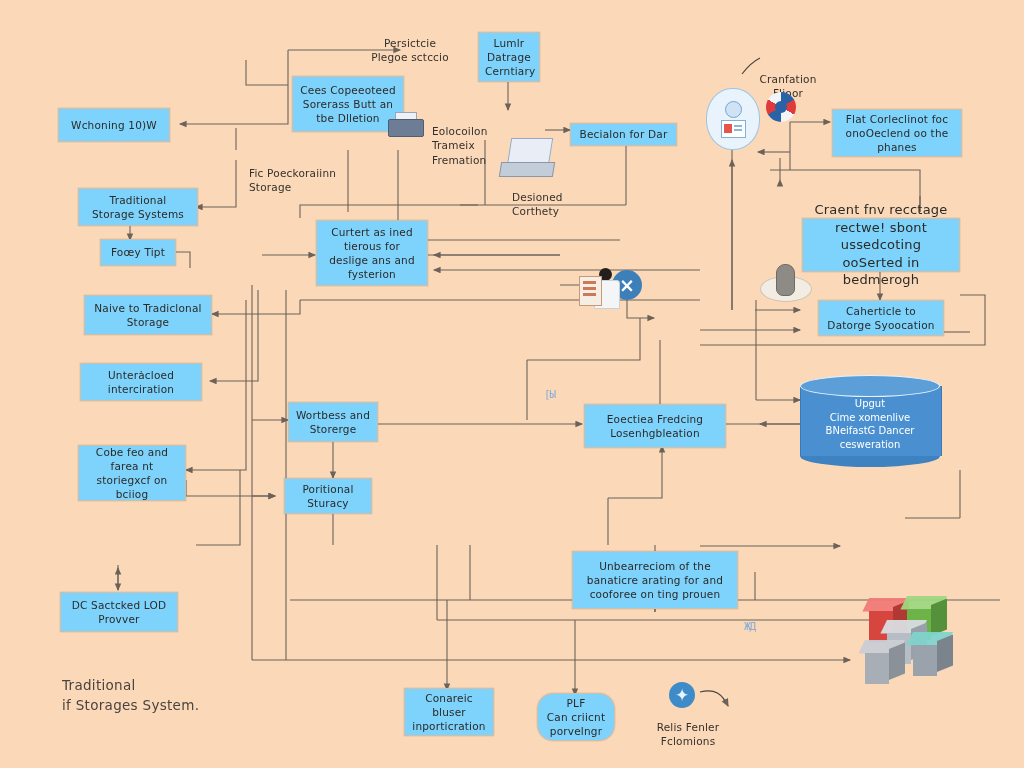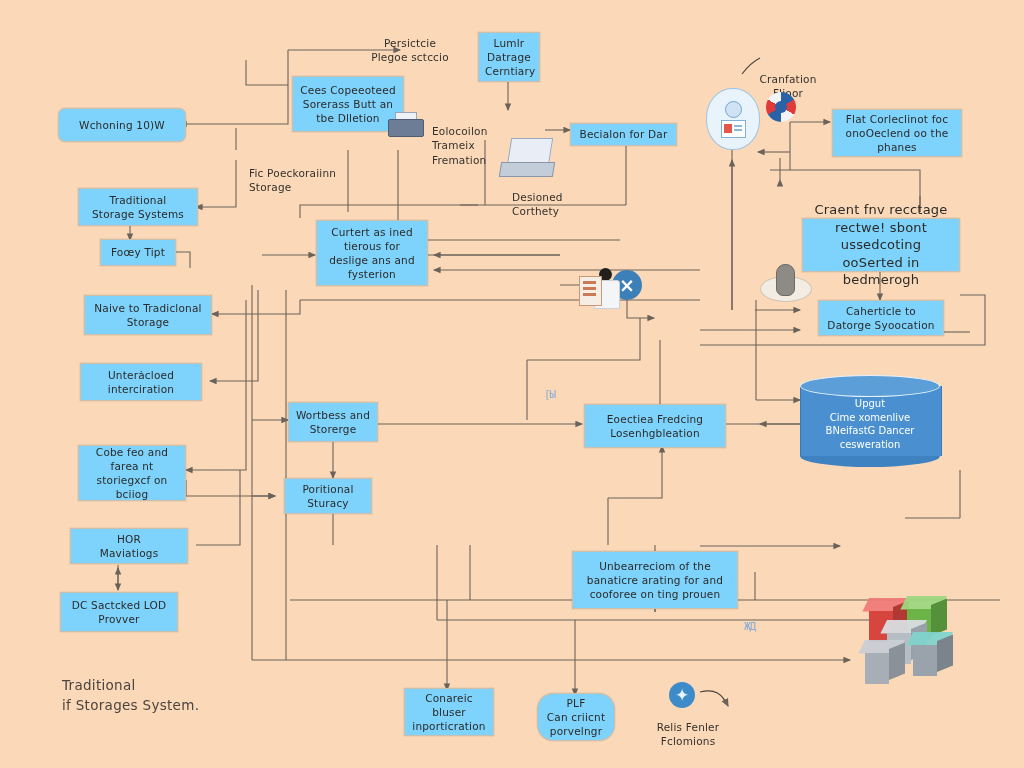--- a/index.html
+++ b/index.html
@@ -348,21 +348,21 @@
       <path d="M470,545 L470,600"></path>
       <path d="M290,600 L1000,600"></path>
       <path d="M755,572 L755,600"></path>
     </g>
 
     <path d="M742,74 C748,66 752,62 760,58" stroke="#4a4440" stroke-width="1.2" fill="none"></path>
 
     <path d="M700,692 C715,688 722,694 728,706" stroke="#4a4440" stroke-width="1.2" fill="none" marker-end="url(#ah)"></path>
   </svg>
 
-  <div class="node" style="left:58px; top:108px; width:128px; height:34px;border-radius:7px;">
+  <div class="node" style="left:58px; top:108px; width:112px; height:34px;">
     <span>Wchoning 10)W</span>
   </div>
 
   <div class="node" style="left:78px; top:188px; width:120px; height:38px; white-space:pre-line;">
     <span>Traditional
 Storage Systems</span>
   </div>
 
   <div class="node" style="left:100px; top:239px; width:76px; height:27px;">
     <span>Foœy Tipt</span>
@@ -378,24 +378,20 @@
 interciration</span>
   </div>
 
   <div class="node" style="left:78px; top:445px; width:108px; height:56px; white-space:pre-line;">
     <span>Cobe feo and
 farea nt
 storiegxcf on
 bciiog</span>
   </div>
 
-  <div class="node" style="left:70px; top:528px; width:118px; height:36px; white-space:pre-line;">
-    <span>HOR
-Maviatiogs</span>
-  </div>
 
   <div class="node" style="left:60px; top:592px; width:118px; height:40px; white-space:pre-line;">
     <span>DC Sactcked LOD
 Provver</span>
   </div>
 
   <div class="node" style="left:292px; top:76px; width:112px; height:56px; white-space:pre-line;">
     <span>Cees Copeeoteed
 Sorerass Butt an
 tbe Dlletion</span>

